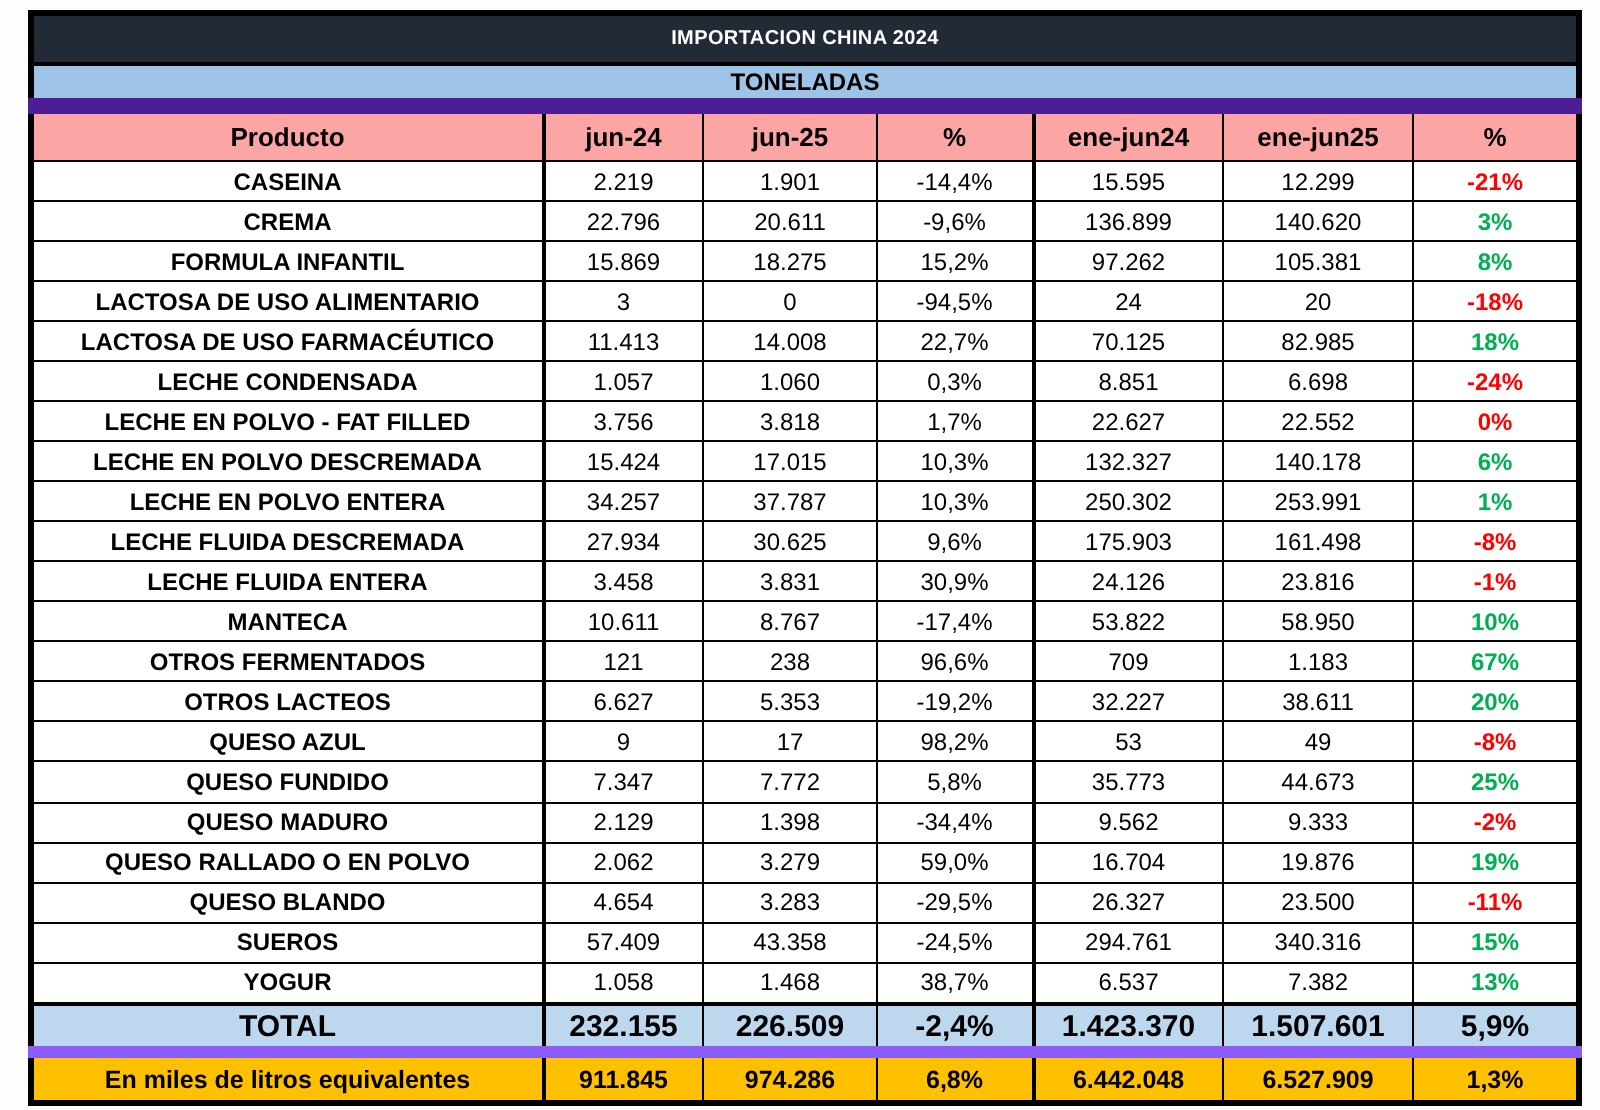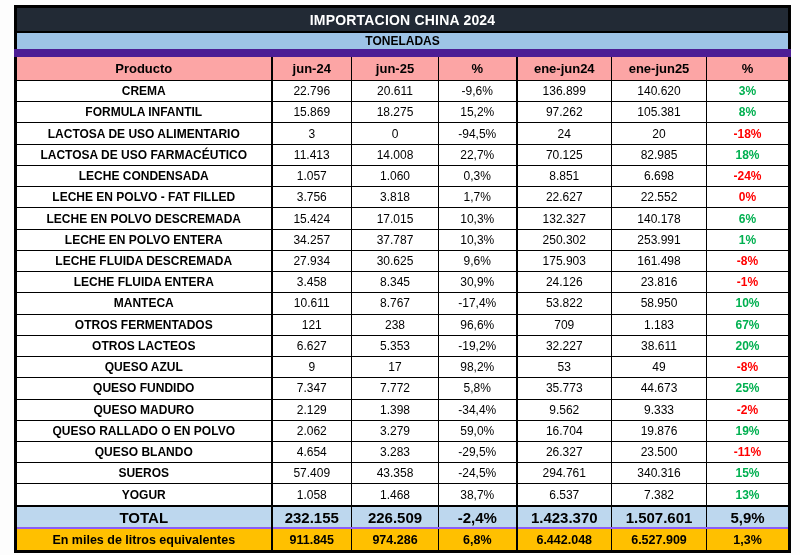--- a/index.html
+++ b/index.html
@@ -23,21 +23,21 @@
     font-size:12px;color:#000;
     white-space:nowrap;overflow:hidden;
   }
   
   tr > *:nth-child(2){border-left:2px solid #000;}
   tr > *:nth-child(5){border-left:2px solid #000;}
 
   .title-row td{
     height:23px;
     background:var(--title-bg,#222A35);
-    color:#fff;font-weight:bold;font-size:14px;
+    color:#fff;font-weight:bold;font-size:10px;
     border-bottom:2px solid #000;
     letter-spacing:.2px;
   }
   .subtitle-row td{
     height:16px;
     background:var(--subtitle-bg,#9DC3E6);
     font-weight:bold;font-size:12px;
     border-bottom:8px solid #4c1d95;
   }
   .header-row th{
@@ -53,21 +53,21 @@
 
   tfoot td{font-weight:bold;}
   .total-row td{
     height:20px;
     background:var(--total-bg,#BDD7EE);
     border-top:2px solid #000;font-size:15px;
   }
   .liters-row td{
     height:21px;
     background:var(--liters-bg,#FFC000);
-    border-top:2px solid #8b5cf6;font-size:12.5px;
+    border-top:6px solid #8b5cf6;font-size:12.5px;
   }
 </style>
 </head>
 <body>
 
 <div class="page">
   <table class="tbl">
     <colgroup>
       <col style="width:256px">
         <col style="width:80px">
@@ -89,20 +89,29 @@
         <th>jun-24</th>
         <th>jun-25</th>
         <th>%</th>
         <th>ene-jun24</th>
         <th>ene-jun25</th>
         <th>%</th>
       </tr>
     </thead>
     <tbody id="data-rows">
         <tr>
+          <td class="prod">CASEINA</td>
+          <td class="num">2.219</td>
+          <td class="num">1.901</td>
+          <td class="num">-14,4%</td>
+          <td class="num">15.595</td>
+          <td class="num">12.299</td>
+          <td class="pct negative">-21%</td>
+        </tr>
+        <tr>
           <td class="prod">CREMA</td>
           <td class="num">22.796</td>
           <td class="num">20.611</td>
           <td class="num">-9,6%</td>
           <td class="num">136.899</td>
           <td class="num">140.620</td>
           <td class="pct positive">3%</td>
         </tr>
         <tr>
           <td class="prod">FORMULA INFANTIL</td>
@@ -172,21 +181,21 @@
           <td class="num">27.934</td>
           <td class="num">30.625</td>
           <td class="num">9,6%</td>
           <td class="num">175.903</td>
           <td class="num">161.498</td>
           <td class="pct negative">-8%</td>
         </tr>
         <tr>
           <td class="prod">LECHE FLUIDA ENTERA</td>
           <td class="num">3.458</td>
-          <td class="num">8.345</td>
+          <td class="num">3.831</td>
           <td class="num">30,9%</td>
           <td class="num">24.126</td>
           <td class="num">23.816</td>
           <td class="pct negative">-1%</td>
         </tr>
         <tr>
           <td class="prod">MANTECA</td>
           <td class="num">10.611</td>
           <td class="num">8.767</td>
           <td class="num">-17,4%</td>

